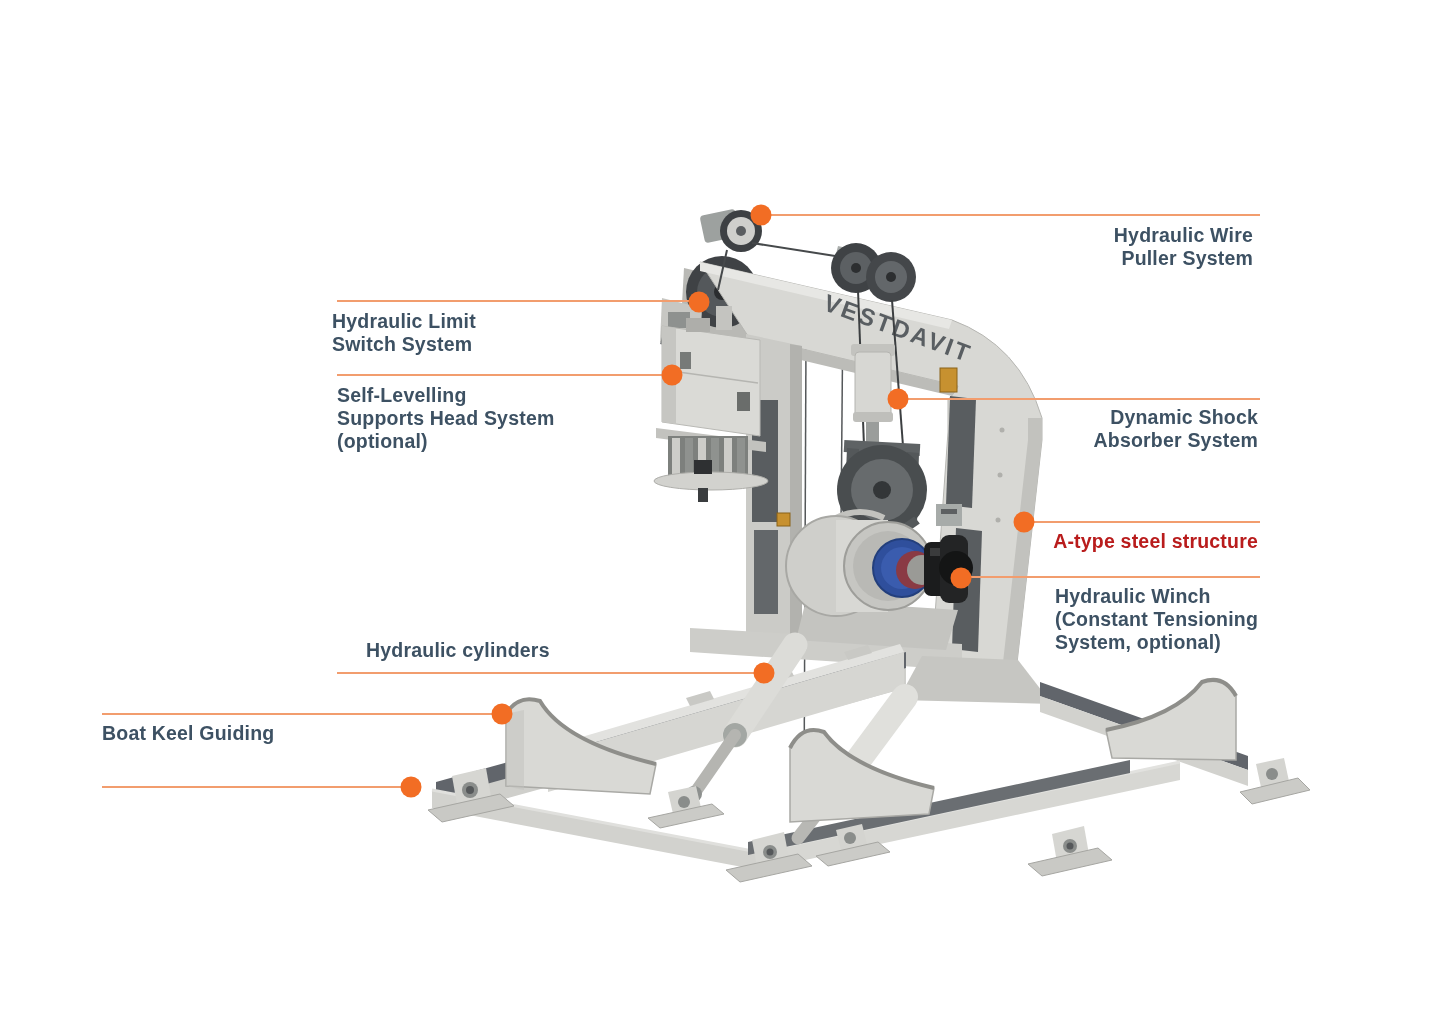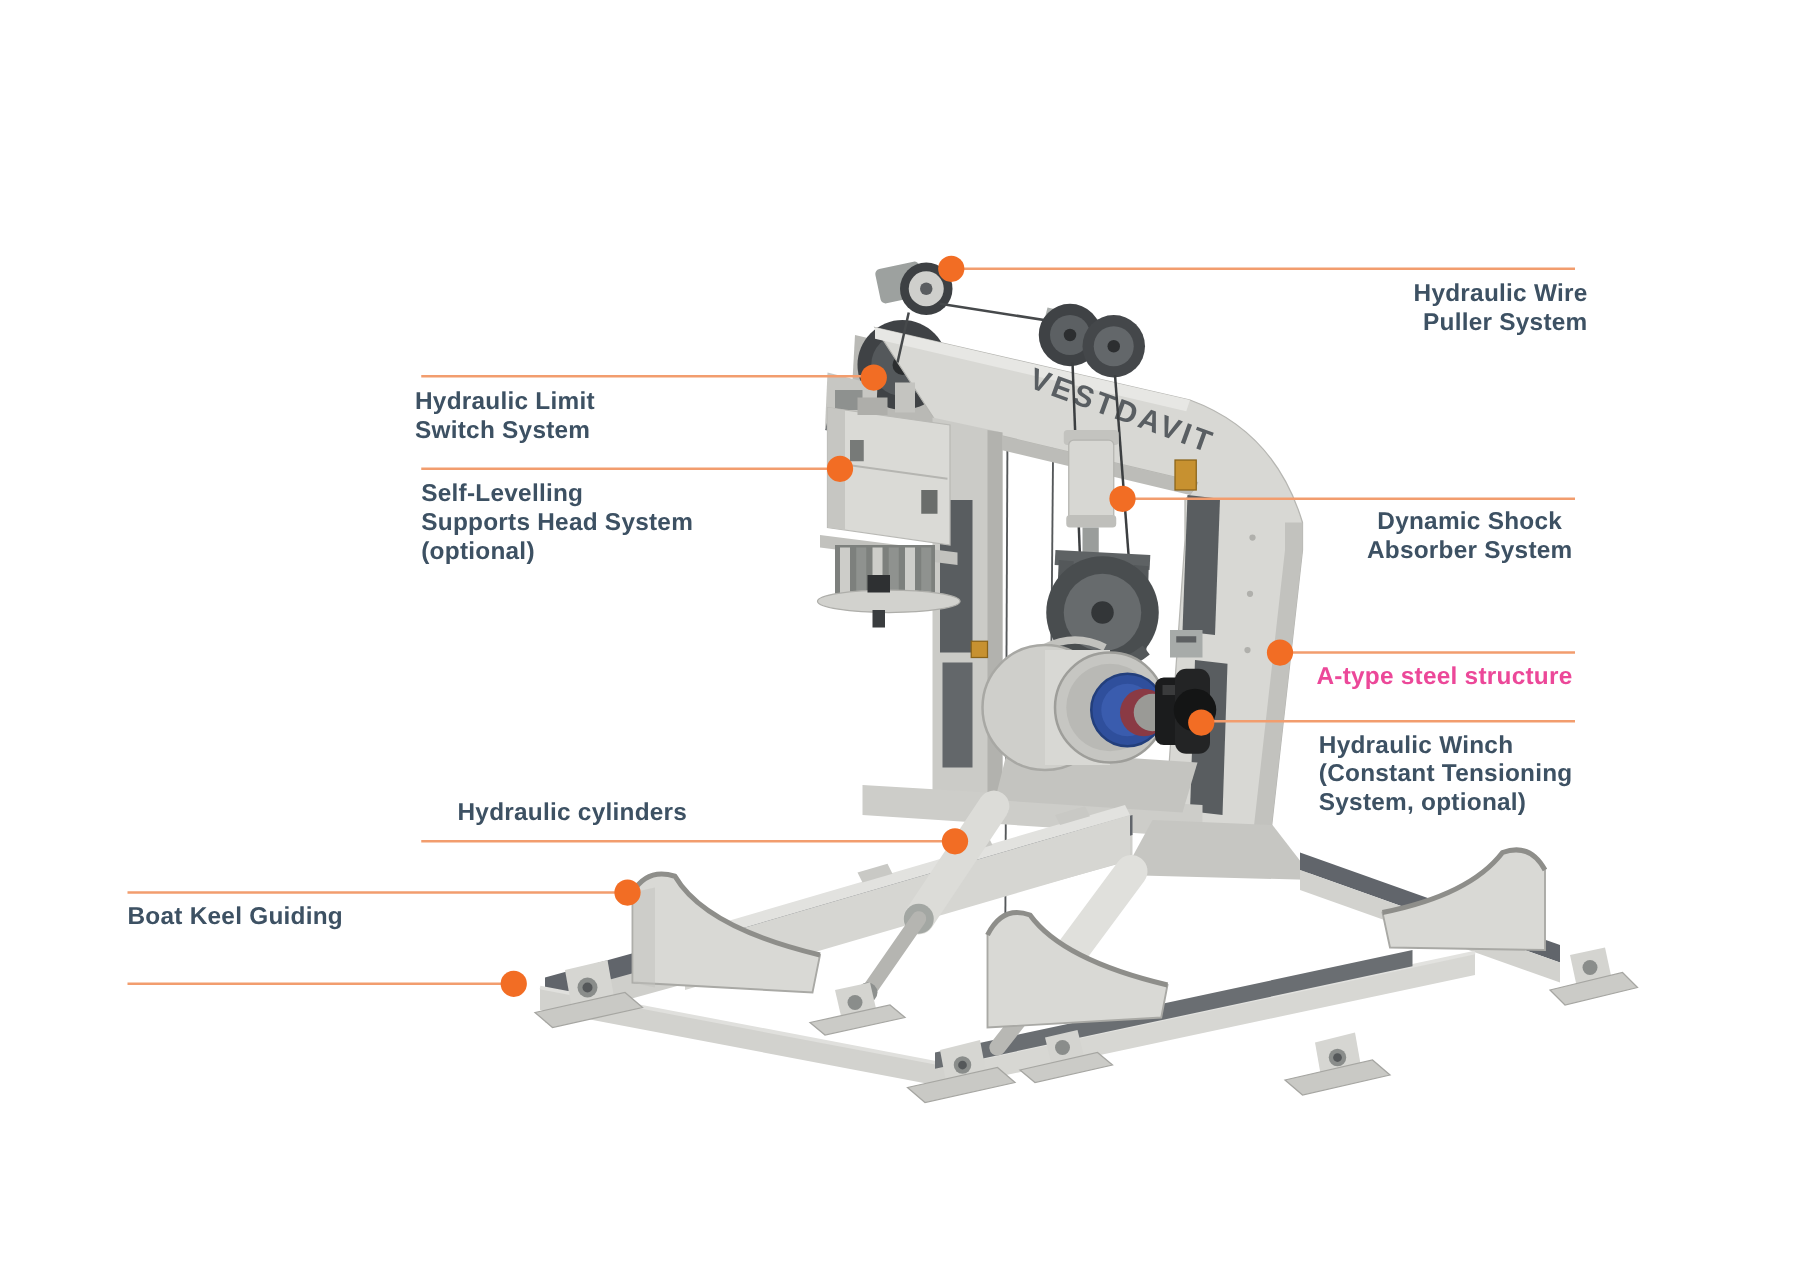--- a/index.html
+++ b/index.html
@@ -229,30 +229,30 @@
       <circle cx="961" cy="578" r="10.5" fill="#f26d24"></circle>
       <line x1="337" y1="673" x2="764" y2="673" stroke="#f29d6e" stroke-width="2"></line>
       <circle cx="764" cy="673" r="10.5" fill="#f26d24"></circle>
       <line x1="102" y1="714" x2="502" y2="714" stroke="#f29d6e" stroke-width="2"></line>
       <circle cx="502" cy="714" r="10.5" fill="#f26d24"></circle>
       <line x1="102" y1="787" x2="411" y2="787" stroke="#f29d6e" stroke-width="2"></line>
       <circle cx="411" cy="787" r="10.5" fill="#f26d24"></circle>
     </svg>
 
   <div id="labels">
-      <div class="callout-label" style="color: rgb(61, 81, 99); top: 224px; right: 170px; text-align: right;">Hydraulic Wire
+      <div class="callout-label" style="color: rgb(61, 81, 99); top: 224px; right: 187px; text-align: right;">Hydraulic Wire
 Puller System</div>
       <div class="callout-label" style="color: rgb(61, 81, 99); top: 310px; left: 332px;">Hydraulic Limit
 Switch System</div>
       <div class="callout-label" style="color: rgb(61, 81, 99); top: 384px; left: 337px;">Self-Levelling
 Supports Head System
 (optional)</div>
-      <div class="callout-label" style="color: rgb(61, 81, 99); top: 406px; right: 182px; text-align: center;">Dynamic Shock
+      <div class="callout-label" style="color: rgb(61, 81, 99); top: 406px; right: 182px; text-align: right;">Dynamic Shock
 Absorber System</div>
-      <div class="callout-label" style="color: #ec4899; top: 530px; right: 182px; text-align: right;">A-type steel structure</div>
+      <div class="callout-label" style="color: #b91c1c; top: 530px; right: 182px; text-align: right;">A-type steel structure</div>
       <div class="callout-label" style="color: rgb(61, 81, 99); top: 585px; right: 182px; text-align: left;">Hydraulic Winch
 (Constant Tensioning
 System, optional)</div>
       <div class="callout-label" style="color: rgb(61, 81, 99); top: 639px; left: 337px; margin-left: 29px;">Hydraulic cylinders</div>
       <div class="callout-label" style="color: rgb(61, 81, 99); top: 722px; left: 102px;">Boat Keel Guiding</div>
     </div>
 
 </div>
 
 </body></html>

